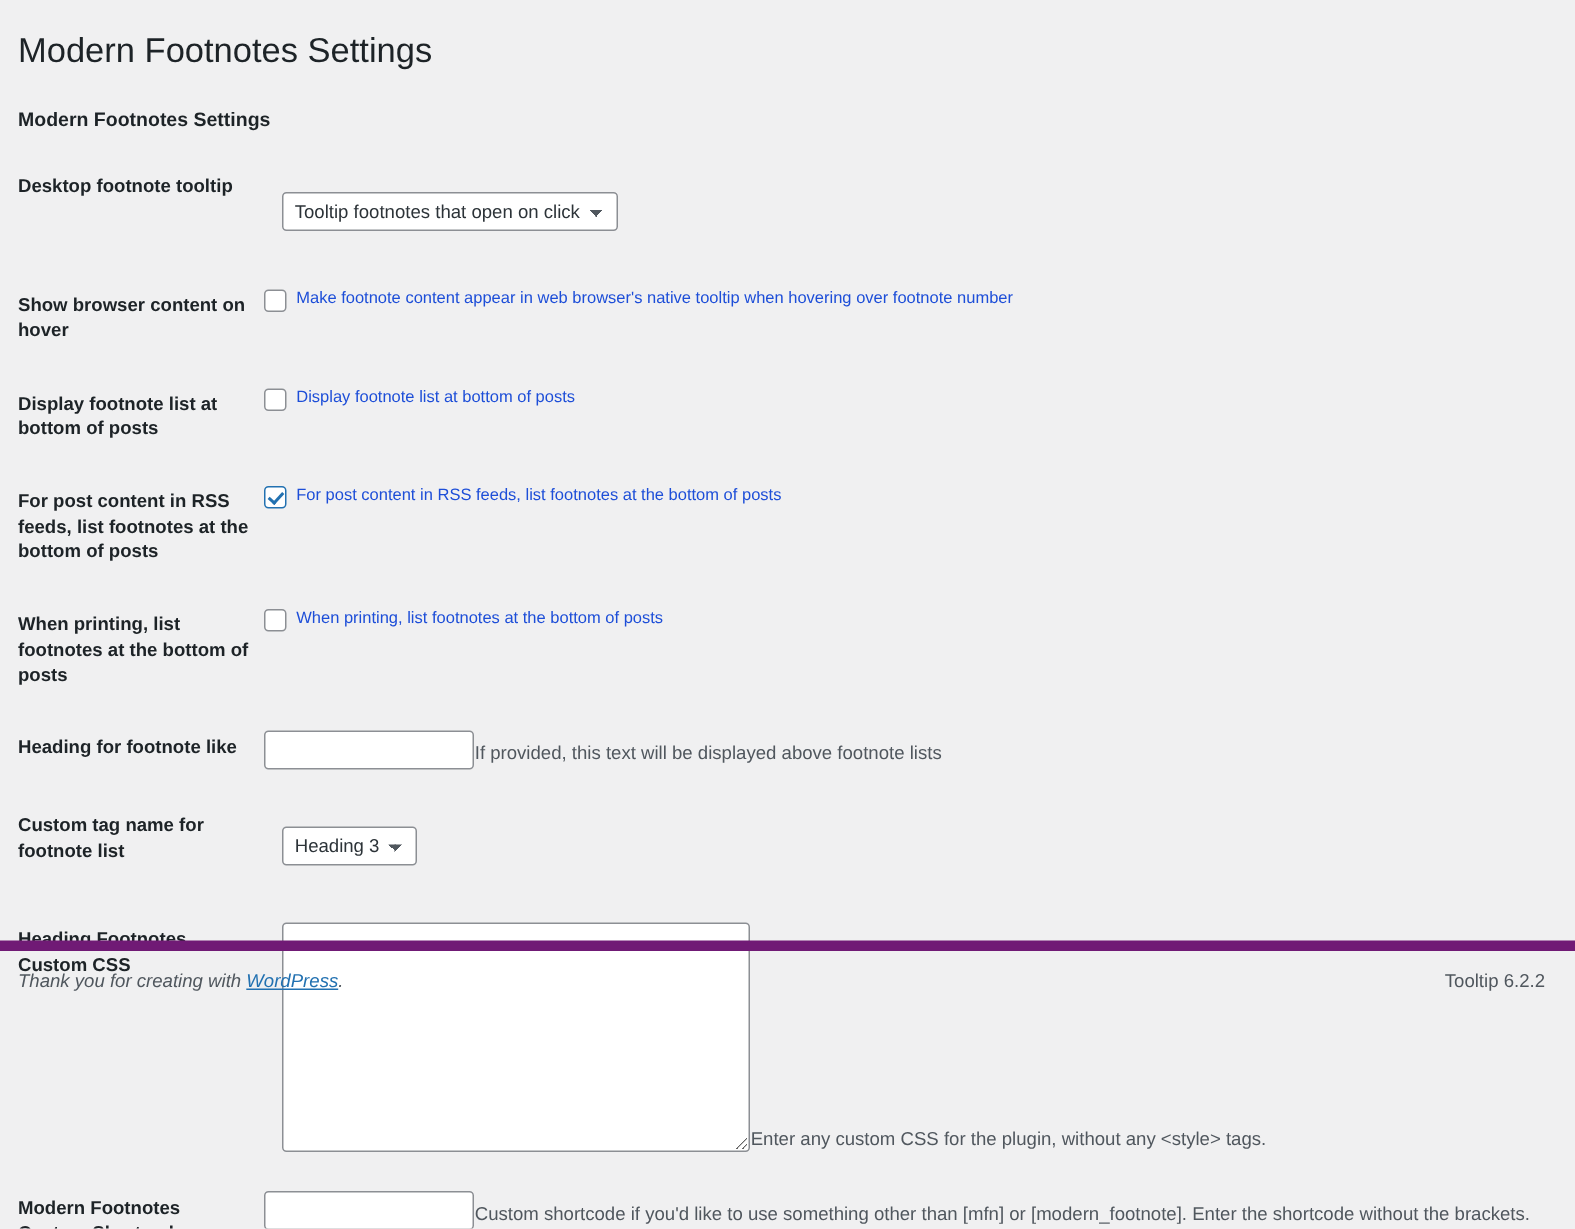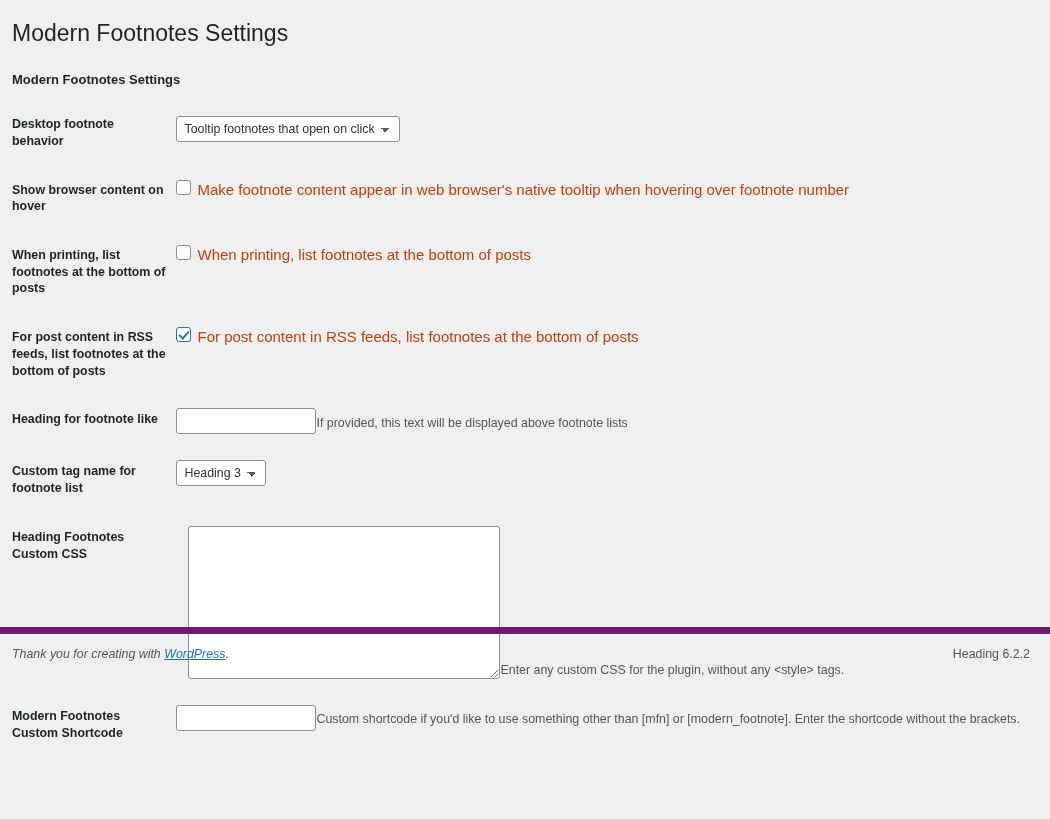--- a/index.html
+++ b/index.html
@@ -74,21 +74,21 @@
     font-family: "Liberation Sans", sans-serif;
     font-size: 12.4px;
     color: #2c3338;
     background-color: #fff;
     border: 1px solid #8c8f94;
     border-radius: 3px;
     box-shadow: 0 0 0 transparent;
     height: 26px;
     line-height: 24px;
     padding: 0 24px 0 7px;
-    margin: 0;
+    margin: 12px;
     -webkit-appearance: none;
     -moz-appearance: none;
     appearance: none;
     background-image:
       linear-gradient(45deg, transparent 50%, #50575e 50%),
       linear-gradient(135deg, #50575e 50%, transparent 50%);
     background-position:
       calc(100% - 13px) 11px,
       calc(100% - 9px) 11px;
     background-size: 5px 5px, 5px 5px;
@@ -127,23 +127,23 @@
     position: absolute;
     left: 4px;
     top: 0.5px;
     width: 4px;
     height: 8px;
     border: solid #2271b1;
     border-width: 0 2px 2px 0;
     transform: rotate(42deg);
   }
   label.cb-label {
-    font-size: 15px;
+    font-size: 11px;
     line-height: 1.4;
-    color: #c2410c;
+    color: #1d4ed8;
     white-space: nowrap;
   }
 
   
   input.wp-text {
     font-family: "Liberation Sans", sans-serif;
     font-size: 12.4px;
     color: #2c3338;
     background: #fff;
     border: 1px solid #8c8f94;
@@ -233,60 +233,69 @@
 <div class="wrap">
 
   <h1 class="page-title">Modern Footnotes Settings</h1>
 
   <h2 class="section-title">Modern Footnotes Settings</h2>
 
   <table class="form-table">
     <tbody>
 
       <tr class="row-top">
-        <th>Desktop footnote behavior</th>
+        <th>Desktop footnote tooltip</th>
         <td>
           <select class="wp-select">
             <option selected="">Tooltip footnotes that open on click</option>
           </select>
         </td>
       </tr>
 
       <tr>
         <th>Show browser content on hover</th>
         <td>
           <div class="cb-line">
             <input type="checkbox" class="wp-checkbox" id="cb-browser-tooltip" style="">
             <label class="cb-label" for="cb-browser-tooltip">Make footnote content appear in web browser's native tooltip when hovering over footnote number</label>
           </div>
         </td>
       </tr>
 
+      <tr>
+        <th>Display footnote list at bottom of posts</th>
+        <td>
+          <div class="cb-line">
+            <input type="checkbox" class="wp-checkbox" id="cb-display-list" style="">
+            <label class="cb-label" for="cb-display-list">Display footnote list at bottom of posts</label>
+          </div>
+        </td>
+      </tr>
+
+      <tr>
+        <th>For post content in RSS feeds, list footnotes at the bottom of posts</th>
+        <td>
+          <div class="cb-line">
+            <input type="checkbox" class="wp-checkbox" id="cb-rss-list" checked="" style="">
+            <label class="cb-label" for="cb-rss-list">For post content in RSS feeds, list footnotes at the bottom of posts</label>
+          </div>
+        </td>
+      </tr>
 
       <tr>
         <th>When printing, list footnotes at the bottom of posts</th>
         <td>
           <div class="cb-line">
             <input type="checkbox" class="wp-checkbox" id="cb-printing-list" style="">
             <label class="cb-label" for="cb-printing-list">When printing, list footnotes at the bottom of posts</label>
           </div>
         </td>
       </tr>
 
       <tr>
-        <th>For post content in RSS feeds, list footnotes at the bottom of posts</th>
-        <td>
-          <div class="cb-line">
-            <input type="checkbox" class="wp-checkbox" id="cb-rss-list" checked="" style="">
-            <label class="cb-label" for="cb-rss-list">For post content in RSS feeds, list footnotes at the bottom of posts</label>
-          </div>
-        </td>
-      </tr>
-
-      <tr>
         <th>Heading for footnote like</th>
         <td>
           <div class="inline-row">
             <input type="text" class="wp-text" value="" style="">
             <span class="desc-inline">If provided, this text will be displayed above footnote lists</span>
           </div>
         </td>
       </tr>
 
       <tr>
@@ -316,16 +325,16 @@
             <span class="desc-inline">Custom shortcode if you'd like to use something other than [mfn] or [modern_footnote]. Enter the shortcode without the brackets.</span>
           </div>
         </td>
       </tr>
 
     </tbody>
   </table>
 
   <div class="admin-footer">
     <span class="footer-left"><span>Thank you for creating with </span><a href="#">WordPress</a><span>.</span></span>
-    <span class="footer-right">Heading 6.2.2</span>
+    <span class="footer-right">Tooltip 6.2.2</span>
   </div>
 
 </div>
 
 </body></html>

